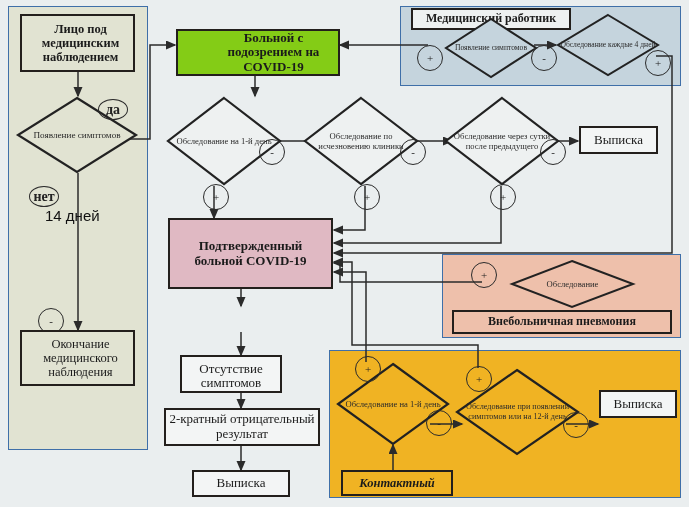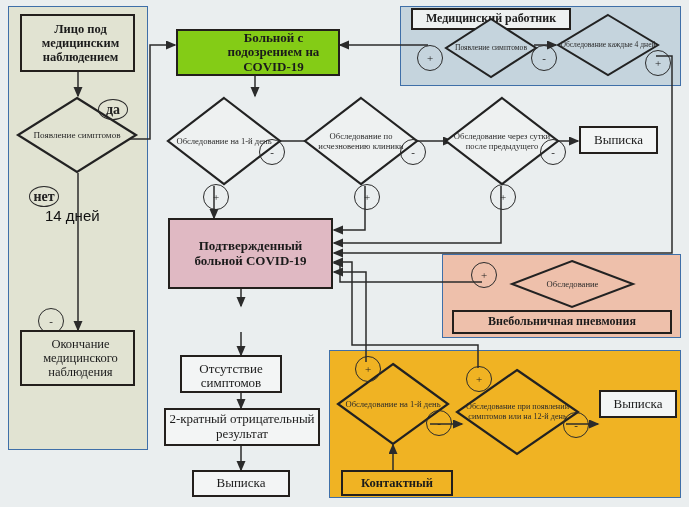--- a/index.html
+++ b/index.html
@@ -22,21 +22,21 @@
     border:2px solid #231f1c;background:#eef1f1;
     display:flex;align-items:center;justify-content:center;
     text-align:center;line-height:1.12;color:#1b1b1b;
     font-size:12.5px;
   }
   .box.bold{font-weight:bold;}
   .box.yellow{background:#84cc16;border-width:2.4px;padding-left:31px;}
   .box.pink{background:#e0b9c3;border-width:2.4px;}
   .box.olive{background:#e1e3d2;padding-left:6px;}
   .box.salmon{background:#eec0ab;border-width:2.4px;}
-  .box.orangebx{background:#f0b323;border-width:2.4px;}
+  .box.orangebx{background:#f0b323;border-width:2.4px;font-style:italic;}
   .box.white{background:#f3f5f5;}
   .box span{display:block;padding:0 3px;}
   
   .dia{position:absolute;}
   .dia svg{position:absolute;left:0;top:0;overflow:visible;}
   .dia .dtxt{
     position:absolute;left:0;top:0;width:100%;height:100%;
     display:flex;flex-direction:column;align-items:center;justify-content:center;
     text-align:center;font-size:8.6px;line-height:1.18;color:#2a2a2a;
     pointer-events:none;

